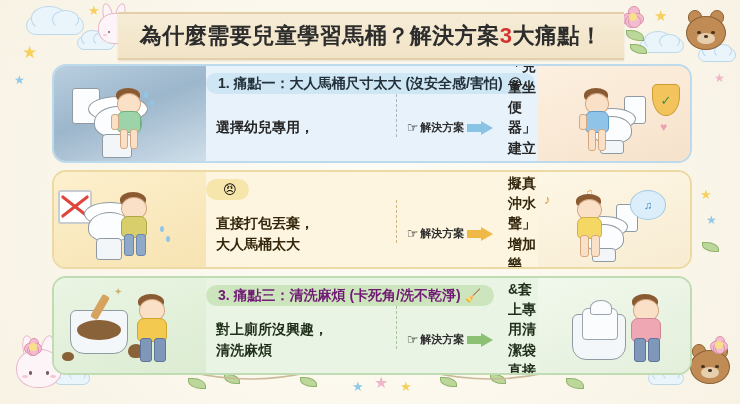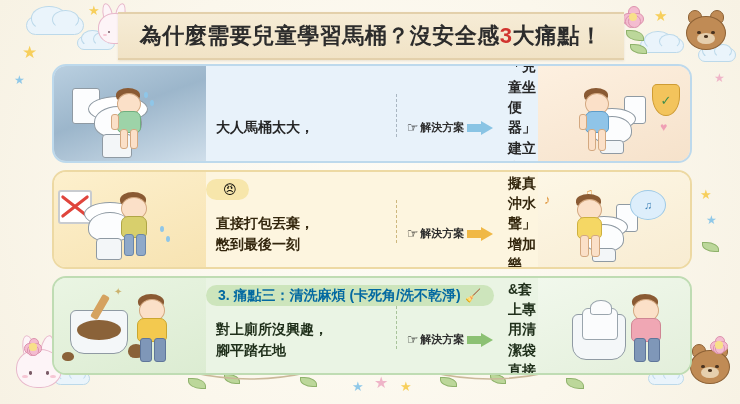--- a/index.html
+++ b/index.html
@@ -119,21 +119,21 @@
   .panel .head-pill{
     position:absolute;left:152px;top:7px;height:21px;
     border-radius:11px;display:flex;align-items:center;
     padding:0 12px;white-space:nowrap;
   }
   .p1 .head-pill{background:#cfe6f4;}
   .p2 .head-pill{background:#f7e6ab;}
   .p3 .head-pill{background:#cde5bc;}
   .head-pill .label{font-size:14px;font-weight:bold;color:#23313a;}
   .p2 .head-pill .label{color:#4a3714;}
-  .p3 .head-pill .label{color:#0369a1;}
+  .p3 .head-pill .label{color:#701a75;}
   .head-pill .emo{margin-left:5px;font-size:13px;line-height:1;}
 
   .body-row{
     position:absolute;left:152px;right:152px;top:32px;bottom:4px;
     display:flex;align-items:center;
   }
   .col-problem{
     flex:0 0 196px;padding-left:10px;box-sizing:border-box;
   }
   .col-arrow{
@@ -346,21 +346,21 @@
   <div class="leaf" style="left:300px;top:377px;width:15px;height:8px;"></div>
   <div class="leaf" style="left:440px;top:377px;width:15px;height:8px;"></div>
   <div class="leaf" style="left:490px;top:374px;width:14px;height:8px;"></div>
   <div class="leaf" style="left:566px;top:378px;width:16px;height:9px;"></div>
 
   <svg class="bottom-wave" viewBox="0 0 740 26" preserveAspectRatio="none">
     <path d="M70 16 Q130 2 190 16 T310 16 T430 16 T550 16 T670 16" fill="none" stroke="#cbb99a" stroke-width="1.6" stroke-linecap="round"></path>
   </svg>
 
   <div class="banner">
-    <div class="banner-text"><span>為什麼需要兒童學習馬桶？沒安全感</span><span class="hl">3</span><span>大痛點！</span></div>
+    <div class="banner-text"><span>為什麼需要兒童學習馬桶？解決方案</span><span class="hl">3</span><span>大痛點！</span></div>
   </div>
 
   <div class="panel p1">
     <div class="illo left">
       <div class="scene">
         <div class="toilet" style="left:18px;top:18px;width:80px;height:72px;">
           <div class="tank" style="left:0;top:4px;width:26px;height:34px;"></div>
           <div class="seat" style="left:16px;top:12px;width:58px;height:24px;"></div>
           <div class="bowl" style="left:22px;top:22px;width:46px;height:30px;"></div>
           <div class="base" style="left:30px;top:50px;width:28px;height:22px;"></div>
@@ -371,24 +371,28 @@
           <div class="body" style="left:9px;top:23px;width:22px;height:20px;background:#9dd3a8;border:1.3px solid #6fae7e;"></div>
           <div class="leg" style="left:12px;top:41px;width:6px;height:18px;"></div>
           <div class="leg" style="left:22px;top:41px;width:6px;height:18px;"></div>
           <div class="arm" style="left:3px;top:26px;width:6px;height:14px;"></div>
         </div>
         <div class="tear" style="left:90px;top:26px;"></div>
         <div class="tear" style="left:96px;top:34px;"></div>
       </div>
     </div>
 
+    <div class="head-pill">
+      <span class="label">1. 痛點一：大人馬桶尺寸太大 (沒安全感/害怕)</span>
+      <span class="emo">😭</span>
+    </div>
 
     <div class="body-row">
       <div class="col-problem">
-        <div class="txt">大人馬桶太大，</div>
+        <div class="txt">選擇幼兒專用，</div>
       </div>
       <div class="col-arrow">
         <div class="divider"></div>
         <div class="sol-tag">
           <span class="point-hand">☞</span>
           <span class="sol-label">解決方案</span>
           <span class="arrow">
               <span class="shaft"></span>
               <span class="tip"></span>
             </span>
@@ -448,21 +452,21 @@
       </div>
     </div>
 
     <div class="head-pill">
       <span class="emo">😠</span>
     </div>
 
     <div class="body-row">
       <div class="col-problem">
         <div class="txt">直接打包丟棄，</div>
-        <div class="txt">憋到最後一刻</div>
+        <div class="txt">大人馬桶太大</div>
       </div>
       <div class="col-arrow">
         <div class="divider"></div>
         <div class="sol-tag">
           <span class="point-hand">☞</span>
           <span class="sol-label">解決方案</span>
           <span class="arrow">
               <span class="shaft"></span>
               <span class="tip"></span>
             </span>
@@ -519,21 +523,21 @@
     </div>
 
     <div class="head-pill">
       <span class="label">3. 痛點三：清洗麻煩 (卡死角/洗不乾淨)</span>
       <span class="emo">🧹</span>
     </div>
 
     <div class="body-row">
       <div class="col-problem">
         <div class="txt">對上廁所沒興趣，</div>
-        <div class="txt">腳平踏在地</div>
+        <div class="txt">清洗麻煩</div>
       </div>
       <div class="col-arrow">
         <div class="divider"></div>
         <div class="sol-tag">
           <span class="point-hand">☞</span>
           <span class="sol-label">解決方案</span>
           <span class="arrow">
               <span class="shaft"></span>
               <span class="tip"></span>
             </span>

